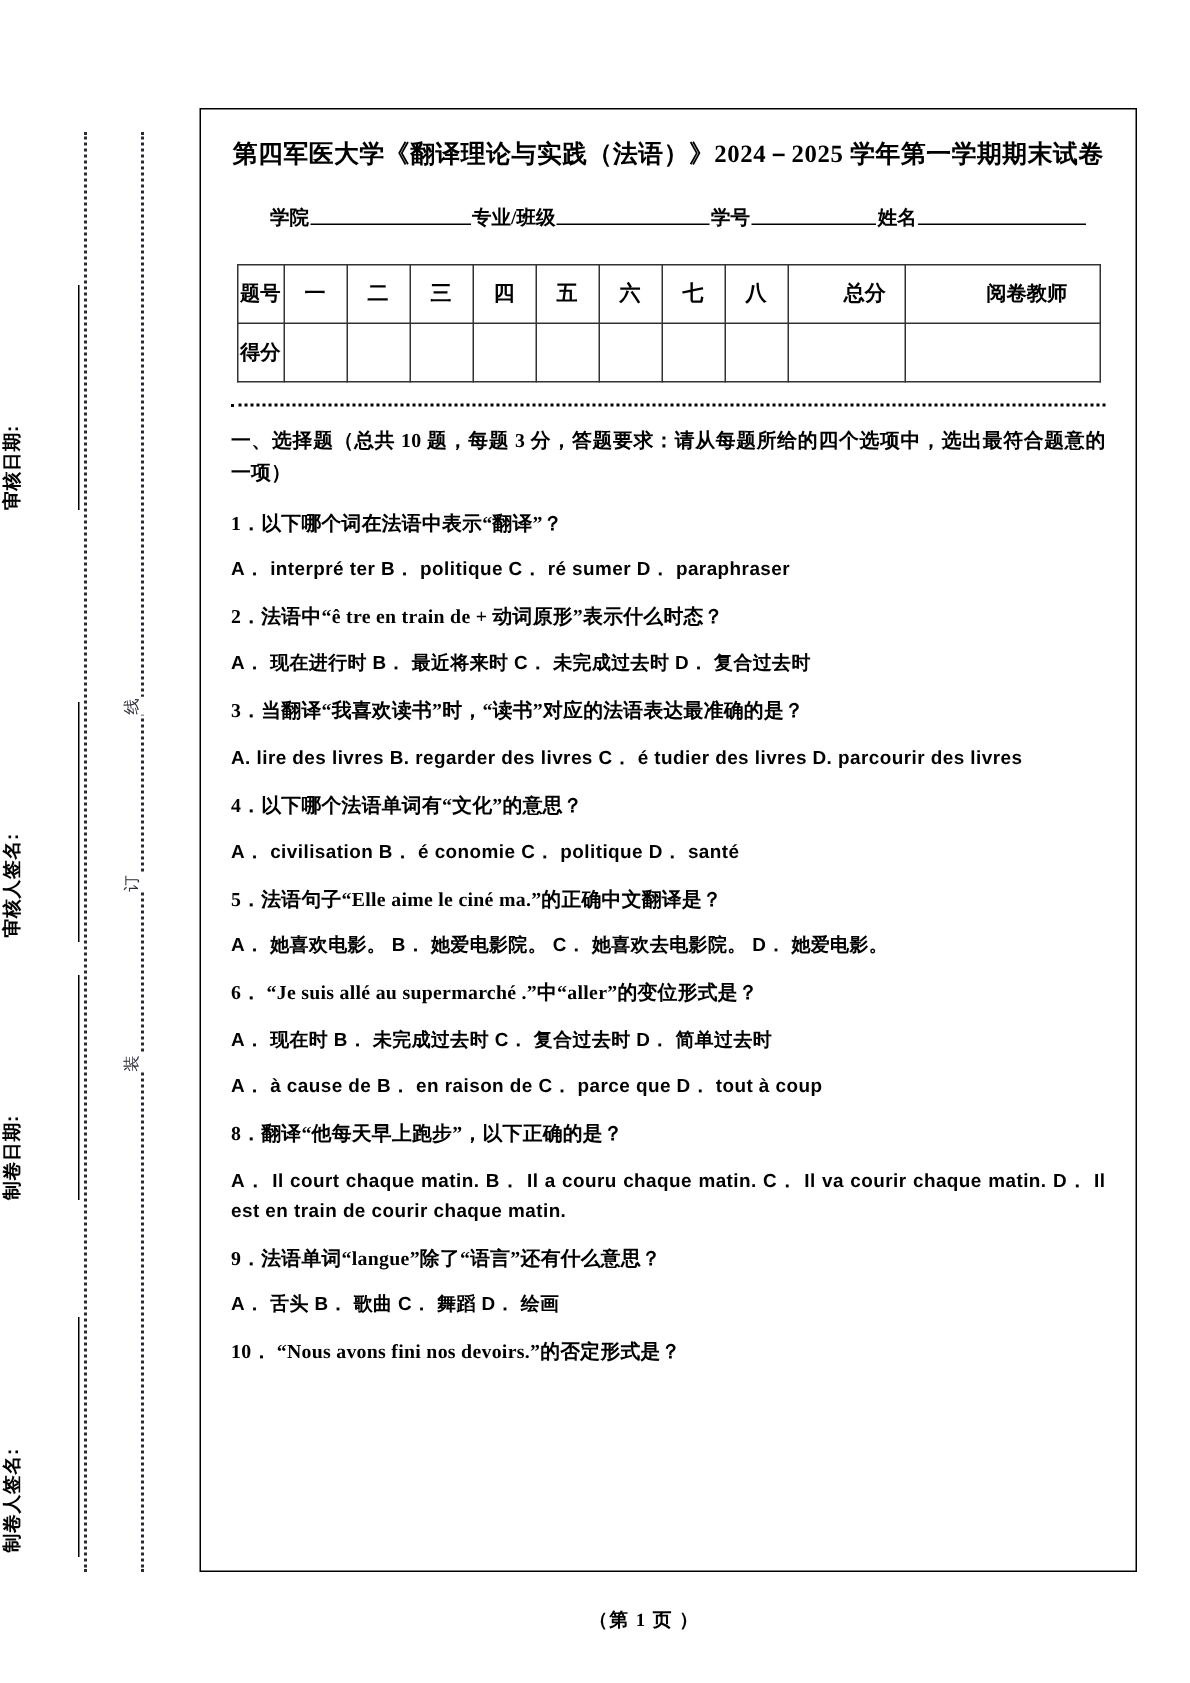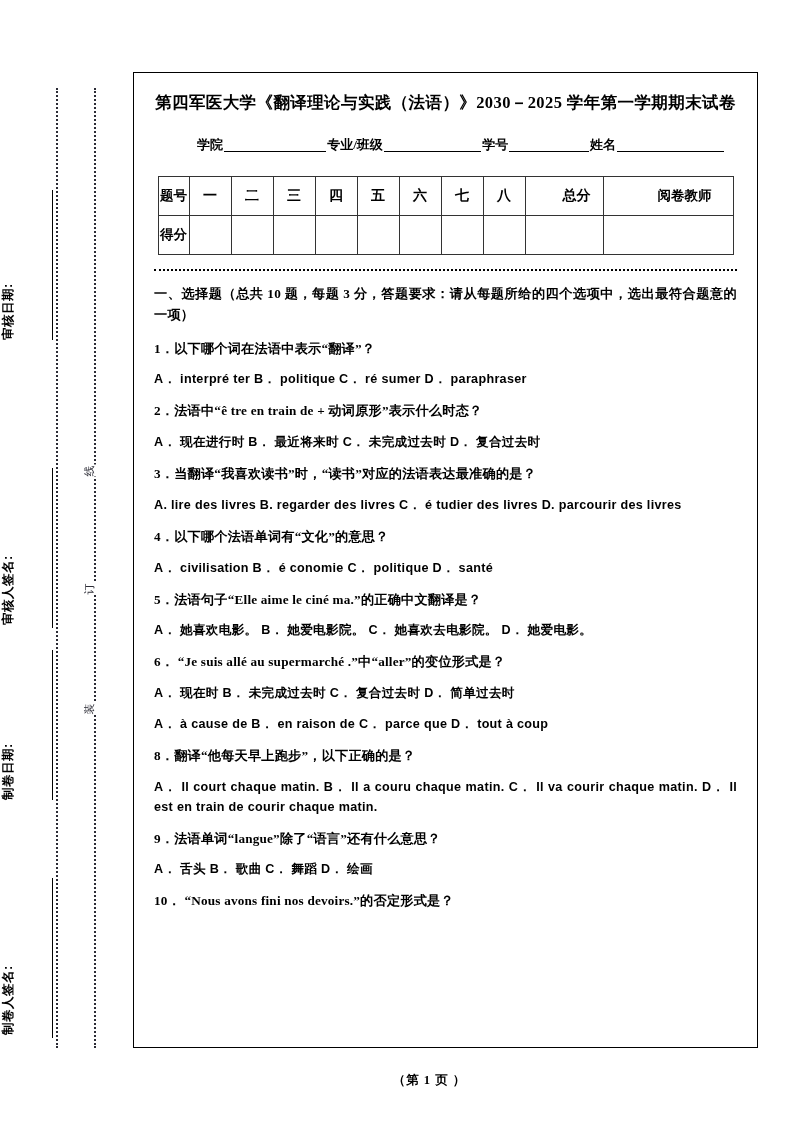--- a/index.html
+++ b/index.html
@@ -89,22 +89,22 @@
     font-size: 16.5px;
     font-weight: bold;
     text-align: center;
     line-height: 1.75;
     letter-spacing: 0.4px;
     margin: 2px 2px 0 2px;
   }
 
   .info-line {
     display: flex;
-    align-items: center;
-    margin: 18px 14px 0 45px;
+    align-items: flex-start;
+    margin: 18px 14px 0 28px;
     font-size: 13px;
     font-weight: bold;
     font-family: "Liberation Serif", "DejaVu Serif", serif;
     white-space: nowrap;
   }
   .info-line .lbl { flex: 0 0 auto; }
   .info-line .blank {
     flex: 1 1 auto;
     border-bottom: 1px solid #000000;
     height: 13px;
@@ -204,21 +204,21 @@
   <span class="side-label" style="top:1035px;">制卷人签名:</span>
 
   <div class="side-rule" style="top:190px;  height:150px;"></div>
   <div class="side-rule" style="top:468px;  height:160px;"></div>
   <div class="side-rule" style="top:650px;  height:150px;"></div>
   <div class="side-rule" style="top:878px;  height:160px;"></div>
 </div>
 
 <div class="paper">
 
-  <div class="exam-title">第四军医大学《翻译理论与实践（法语）》2030－2025 学年第一学期期末试卷</div>
+  <div class="exam-title">第四军医大学《翻译理论与实践（法语）》2024－2025 学年第一学期期末试卷</div>
 
   <div class="info-line">
     <span class="lbl">学院</span>
     <span class="blank b1"></span>
     <span class="lbl">专业/班级</span>
     <span class="blank b2"></span>
     <span class="lbl">学号</span>
     <span class="blank b3"></span>
     <span class="lbl">姓名</span>
     <span class="blank b4"></span>

